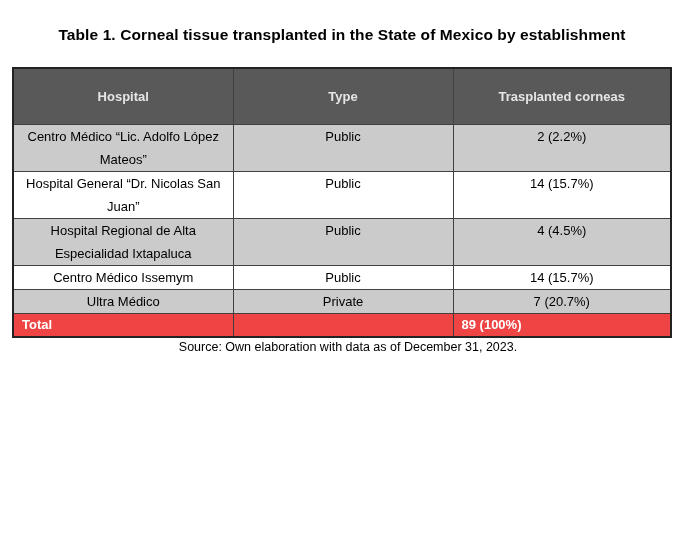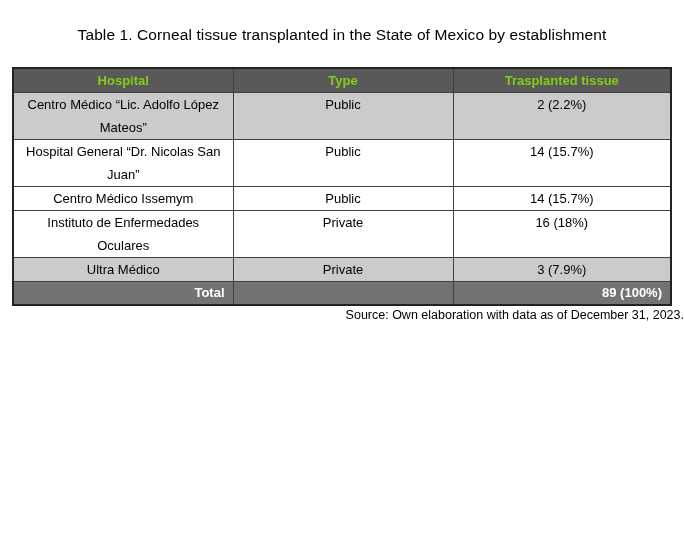--- a/index.html
+++ b/index.html
@@ -14,21 +14,21 @@
   .page {
     width: 684px;
     height: 538px;
     overflow: hidden;
     position: relative;
   }
   .title {
     margin: 26px 10px 12px 10px;
     text-align: center;
     font-size: 15.5px;
-    font-weight: normal;
+    font-weight: bold;
     letter-spacing: 0.1px;
     white-space: nowrap;
   }
   table.data-table {
     border-collapse: collapse;
     table-layout: fixed;
     width: 658px;
     margin: 23px 0 0 12px;
     font-size: 13px;
   }
@@ -36,96 +36,96 @@
   col.c2 { width: 220px; }
   col.c3 { width: 218px; }
   table.data-table, table.data-table th, table.data-table td {
     border: 1px solid #404040;
   }
   table.data-table {
     border: 2px solid #222222;
   }
   thead th {
     background: #595959;
-    color: #84cc16;
+    color: #e5e5e5;
     font-weight: bold;
     line-height: 23px;
-    padding: 0 6px;
+    padding: 16px 6px;
     text-align: center;
     border-bottom: 2px solid #222222;
   }
   tbody td {
     line-height: 23px;
     padding: 0 8px;
     text-align: center;
     vertical-align: top;
     background: #ffffff;
   }
   tbody tr.alt td {
     background: #cbcbcb;
   }
   tr.total-row td {
-    background: #737373;
+    background: #ef4444;
     color: #ffffff;
     font-weight: bold;
     line-height: 22px;
-    text-align: right;
+    text-align: left;
     padding: 0 8px;
   }
   .source {
     margin: 2px 0 8px 12px;
     font-size: 12.5px;
-    text-align: right;
+    text-align: center;
   }
 </style>
 </head>
 <body>
 
 <div class="page">
 
   <div class="title">Table 1. Corneal tissue transplanted in the State of Mexico by establishment</div>
 
   <table class="data-table">
     <colgroup>
       <col class="c1">
         <col class="c2">
         <col class="c3">
     </colgroup>
     <thead>
       <tr>
         <th>Hospital</th>
         <th>Type</th>
-        <th>Trasplanted tissue</th>
+        <th>Trasplanted corneas</th>
       </tr>
     </thead>
     <tbody>
       <tr class="alt">
         <td>Centro Médico “Lic. Adolfo López Mateos”</td>
         <td>Public</td>
         <td>2 (2.2%)</td>
       </tr>
       <tr>
         <td>Hospital General “Dr. Nicolas San Juan”</td>
         <td>Public</td>
         <td>14 (15.7%)</td>
       </tr>
+      <tr class="alt">
+        <td>Hospital Regional de Alta Especialidad Ixtapaluca</td>
+        <td>Public</td>
+        <td>4 (4.5%)</td>
+      </tr>
       <tr>
         <td>Centro Médico Issemym</td>
         <td>Public</td>
         <td>14 (15.7%)</td>
       </tr>
-      <tr>
-        <td>Instituto de Enfermedades Oculares</td>
-        <td>Private</td>
-        <td>16 (18%)</td>
-      </tr>
       <tr class="alt">
         <td>Ultra Médico</td>
         <td>Private</td>
-        <td>3 (7.9%)</td>
+        <td>7 (20.7%)</td>
       </tr>
       <tr class="total-row">
         <td>Total</td>
         <td></td>
         <td>89 (100%)</td>
       </tr>
     </tbody>
   </table>
 
   <div class="source">Source: Own elaboration with data as of December 31, 2023.</div>

